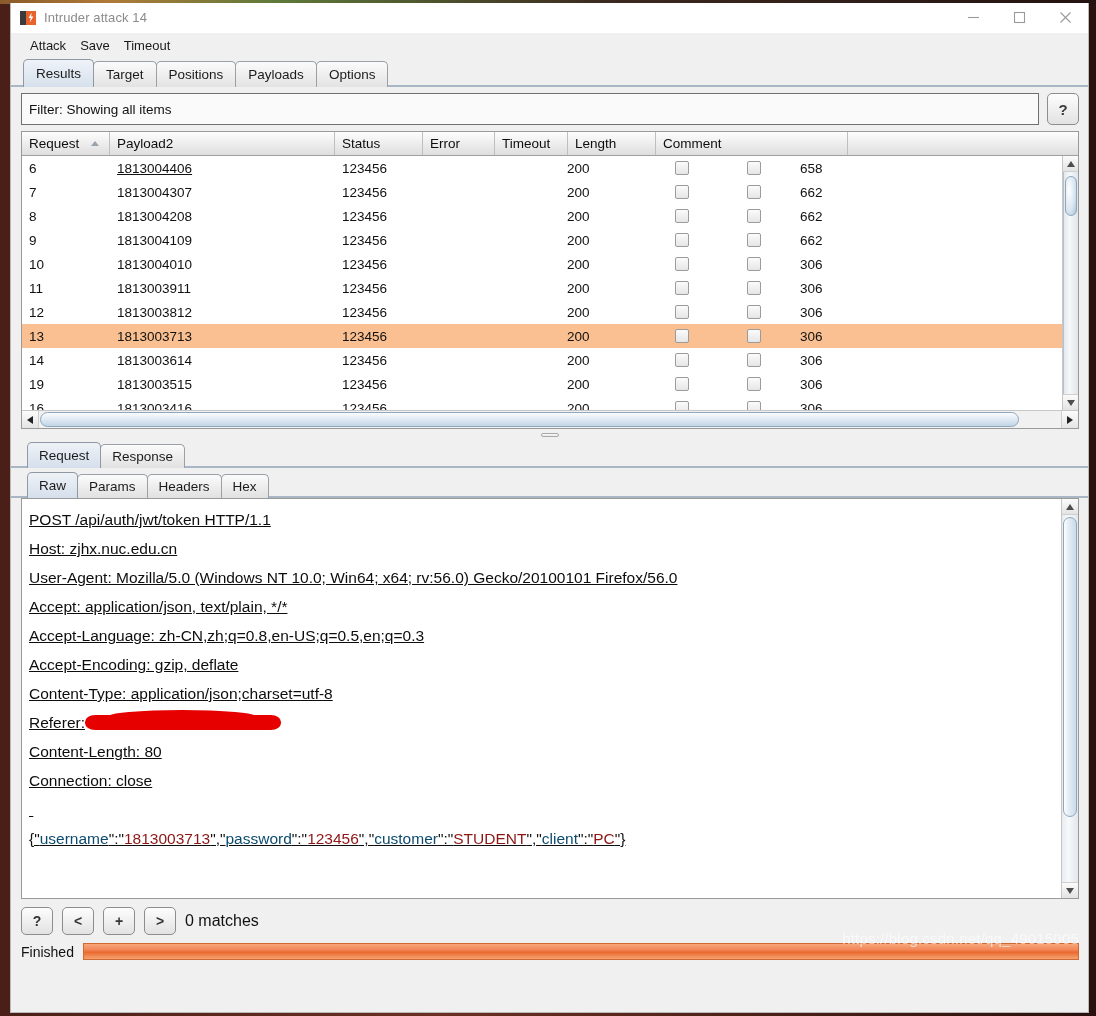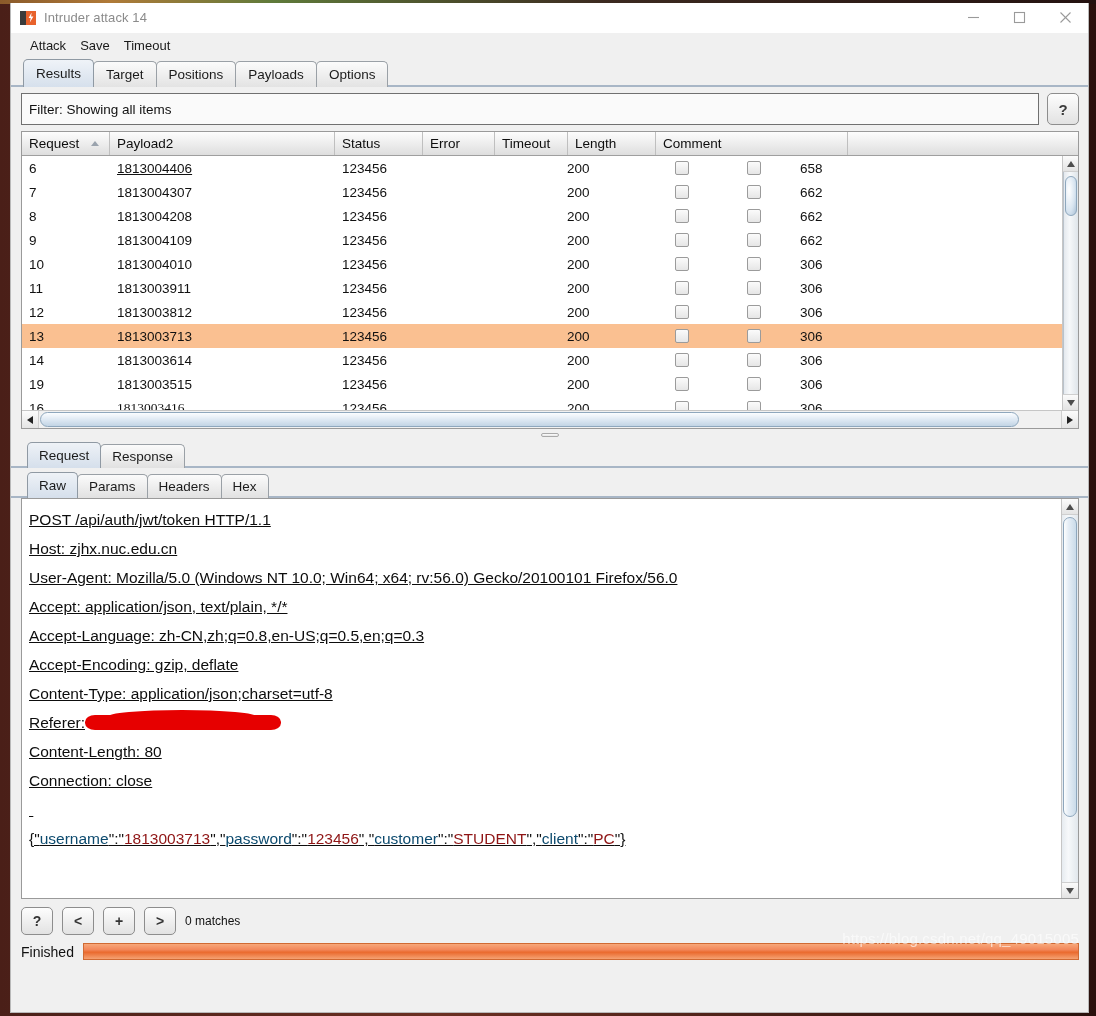--- a/index.html
+++ b/index.html
@@ -344,21 +344,21 @@
     flex: 1;
     height: 28px;
     background:#ffffff;
     border:1px solid #9a9a9a;
     display:flex; align-items:center;
     padding-left: 8px;
     font-size: 14px;
     font-style: italic;
     color:#8b8b8b;
   }
-  #matches { font-size: 12px; color:#111; white-space:nowrap; padding-right:2px;}
+  #matches { font-size: 16px; color:#111; white-space:nowrap; padding-right:2px;}
   
   #statusbar {
     display:flex; align-items:center;
     padding: 2px 9px 4px 10px;
     gap: 9px;
     background:#f0f0f0;
     position:relative;
   }
   #status-label { font-size: 14px; color:#111; }
   #progress {
@@ -594,21 +594,21 @@
             <span class="cbx"></span>
           </div>
           <div class="td" style="width: 73px;">
             <span class="cbx"></span>
           </div>
           <div class="td" style="width: 88px;">306</div>
           <div class="td" style="width: 192px;"></div>
         </div>
         <div class="trow">
           <div class="td" style="width: 88px;">16</div>
-          <div class="td" style="width: 225px; font-family: Liberation Serif, serif;">1813003416</div>
+          <div class="td" style="width: 225px;">1813003416</div>
           <div class="td" style="width: 225px;">123456</div>
           <div class="td" style="width: 88px;">200</div>
           <div class="td" style="width: 72px;">
             <span class="cbx"></span>
           </div>
           <div class="td" style="width: 73px;">
             <span class="cbx"></span>
           </div>
           <div class="td" style="width: 88px;">306</div>
           <div class="td" style="width: 192px;"></div>

